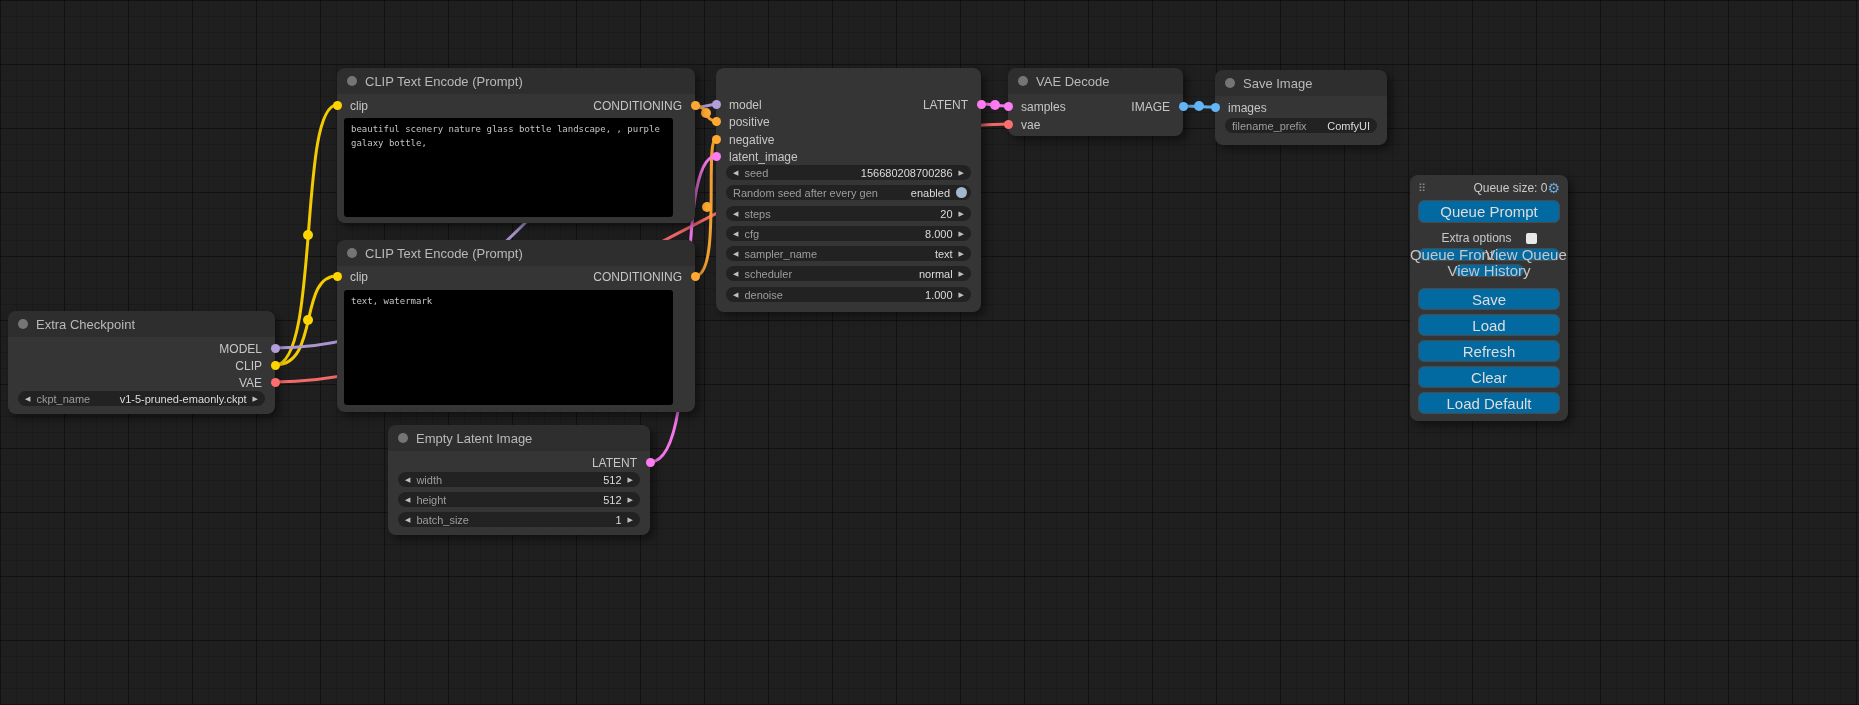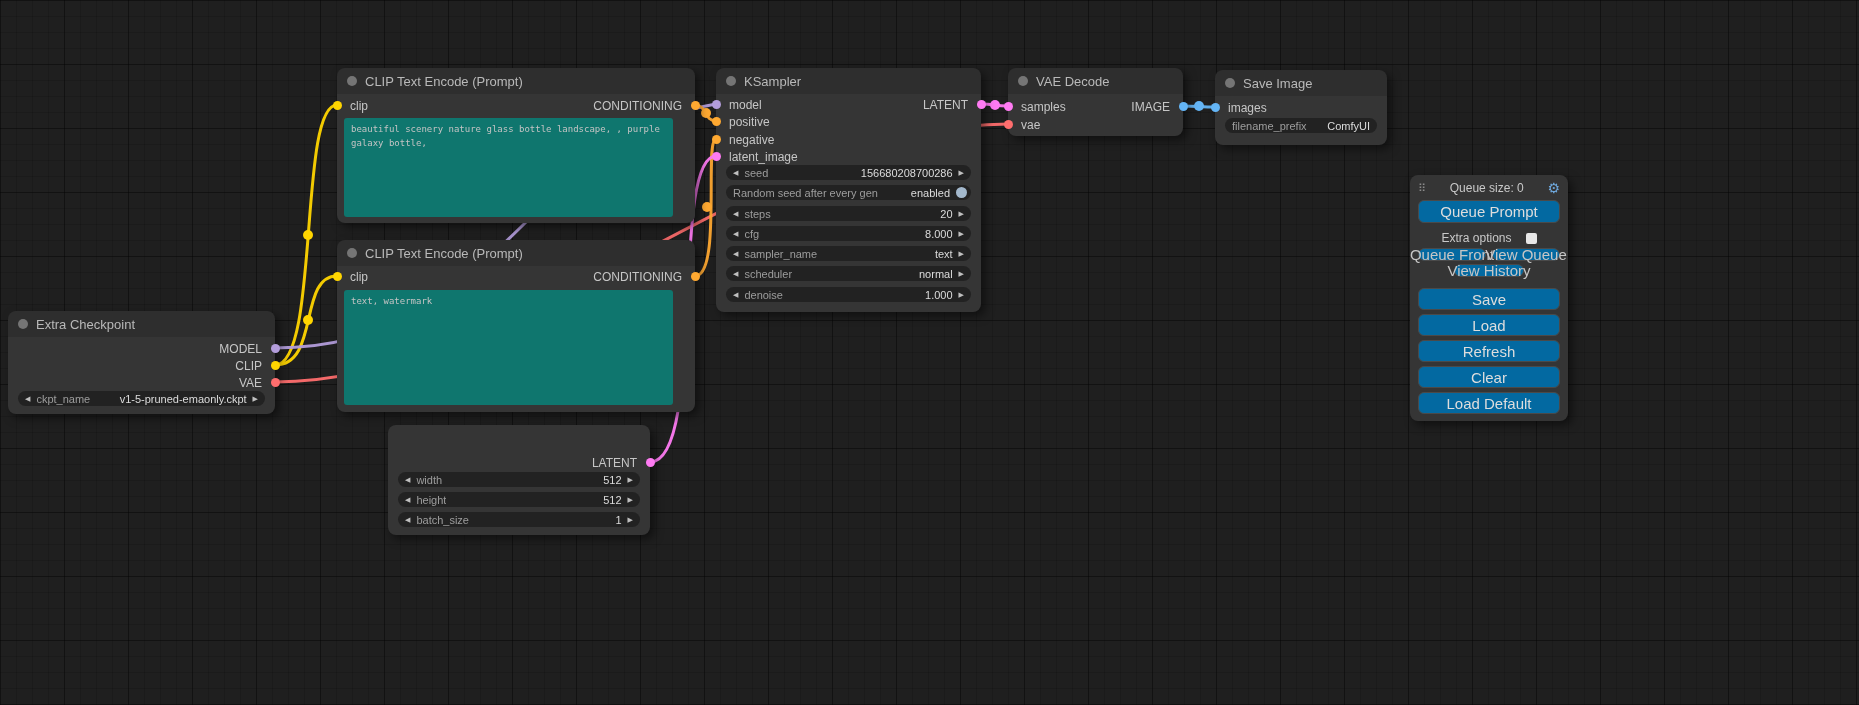--- a/index.html
+++ b/index.html
@@ -27,28 +27,28 @@
   .pdot{position:absolute;width:9px;height:9px;border-radius:50%;top:3.5px;background:#888}
   .port.in .pdot{left:-4.5px}
   .port.out .pdot{right:-4.5px}
   .widget{position:absolute;left:10px;right:10px;height:15px;background:#222;border-radius:8px;
         display:flex;align-items:center;gap:6px;padding:0 7px;font-size:11px;white-space:nowrap}
   .widget .arr{font-size:7px;color:#c0c0c0;line-height:1;flex:none}
   .widget .wlabel{color:#9d9d9d;overflow:hidden}
   .widget .spacer{flex:1}
   .widget .wvalue{color:#dcdcdc}
   .toggle-dot{width:11px;height:11px;border-radius:50%;flex:none;margin-right:-3px}
-  .textarea{position:absolute;left:7px;right:22px;background:#0f766e;border-radius:3px;padding:5px 7px;
+  .textarea{position:absolute;left:7px;right:22px;background:#000000;border-radius:3px;padding:5px 7px;
         font-family:"DejaVu Sans Mono",monospace;font-size:9px;line-height:1.55;color:#c4c4c4;overflow:hidden}
   
   #queue-panel{position:absolute;left:1410px;top:175px;width:158px;height:246px;z-index:3;
         background:#353535;border-radius:8px;box-shadow:4px 4px 10px rgba(0,0,0,.5);color:#ccc}
   .qp-header{position:absolute;top:5px;left:8px;right:8px;height:16px;display:flex;align-items:center;font-size:12px;color:#c9c9c9}
   .qp-handle{color:#8a8a8a;font-size:11px;flex:none}
-  .qp-title{flex:1;text-align:center}
+  .qp-title{flex:1;text-align:right}
   .qp-gear{color:#6fa8dc;font-size:14px;flex:none}
   .btn{position:absolute;background:#0369a1;border:1px solid #4a4a4a;border-radius:6px;color:#ddd;
         display:flex;align-items:center;justify-content:center;cursor:pointer;white-space:nowrap}
   .btn.big{left:8px;right:8px;height:22px;font-size:15px}
   .btn.small{height:13px;font-size:15px;border-radius:8px;color:#c6c6c6}
   .qp-extra{position:absolute;top:56px;left:0;right:0;height:14px;display:flex;align-items:center;justify-content:center;gap:14px;font-size:12px;color:#c9c9c9}
   .checkbox{width:11px;height:11px;background:#e8e8e8;border-radius:2px;flex:none}
 </style>
 </head>
 <body>
@@ -126,20 +126,24 @@
       <span>clip</span>
     </div>
     <div class="port out" style="top:28px">
       <span>CONDITIONING</span>
       <span class="pdot" style="background: rgb(255, 169, 49);"></span>
     </div>
     <div class="textarea" style="top:50px;height:115px">text, watermark</div>
   </div>
 
   <div class="node" style="left:388px;top:425px;width:262px;height:110px">
+    <div class="node-title">
+      <span class="status-dot"></span>
+      <span>Empty Latent Image</span>
+    </div>
     <div class="port out" style="top:29px">
       <span>LATENT</span>
       <span class="pdot" style="background: rgb(255, 123, 243);"></span>
     </div>
     <div class="widget" style="top:47px">
       <span class="arr">◀</span>
       <span class="wlabel">width</span>
       <span class="spacer"></span>
       <span class="wvalue">512</span>
       <span class="arr">▶</span>
@@ -154,24 +158,20 @@
     <div class="widget" style="top:87px">
       <span class="arr">◀</span>
       <span class="wlabel">batch_size</span>
       <span class="spacer"></span>
       <span class="wvalue">1</span>
       <span class="arr">▶</span>
     </div>
   </div>
 
   <div class="node" style="left:716px;top:68px;width:265px;height:244px">
-    <div class="node-title">
-      <span class="status-dot"></span>
-      <span>KSampler</span>
-    </div>
     <div class="port in" style="top:28px">
       <span class="pdot" style="background: rgb(179, 157, 219);"></span>
       <span>model</span>
     </div>
     <div class="port out" style="top:28px">
       <span>LATENT</span>
       <span class="pdot" style="background: rgb(255, 123, 243);"></span>
     </div>
     <div class="port in" style="top:45px">
       <span class="pdot" style="background: rgb(255, 169, 49);"></span>

